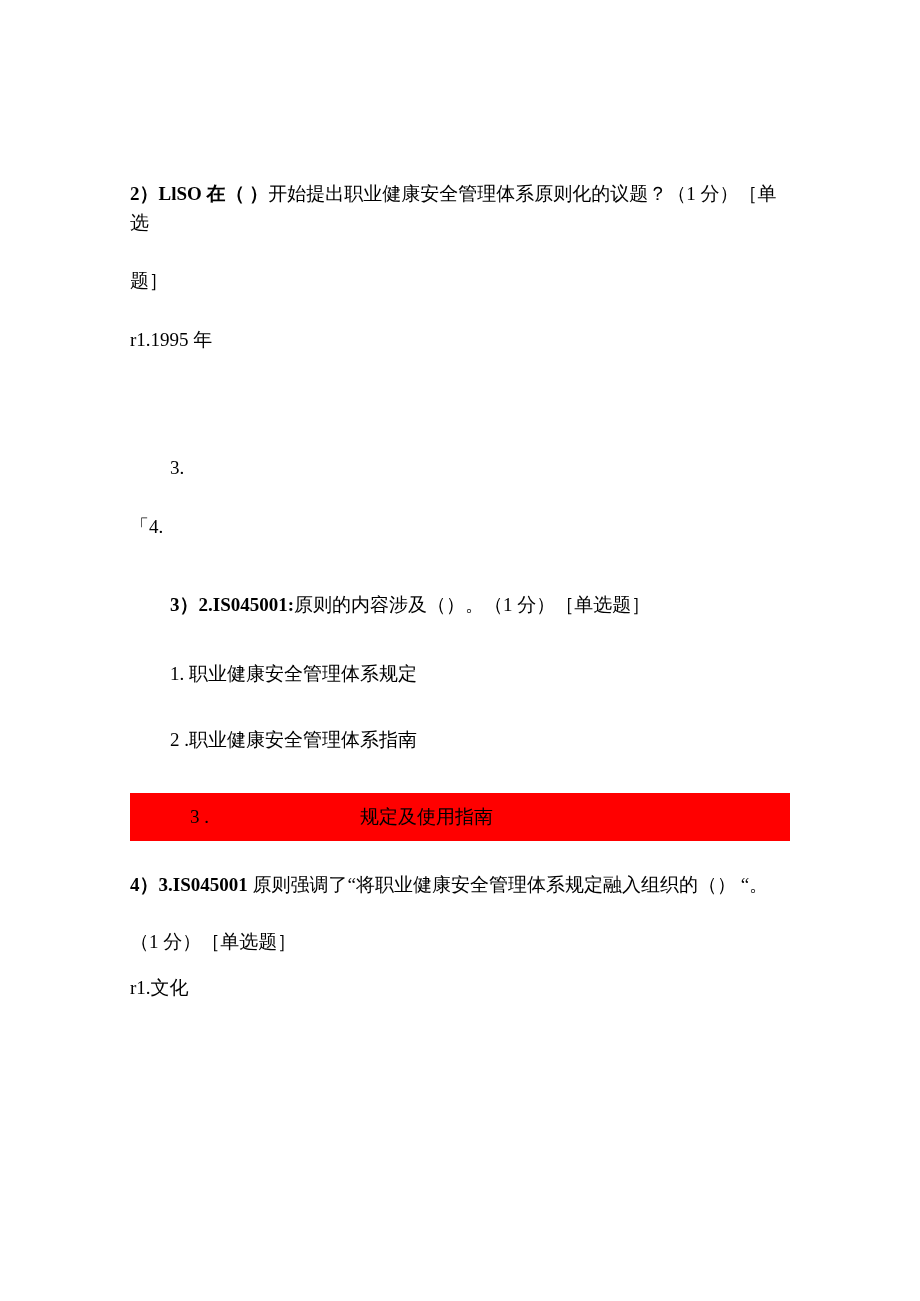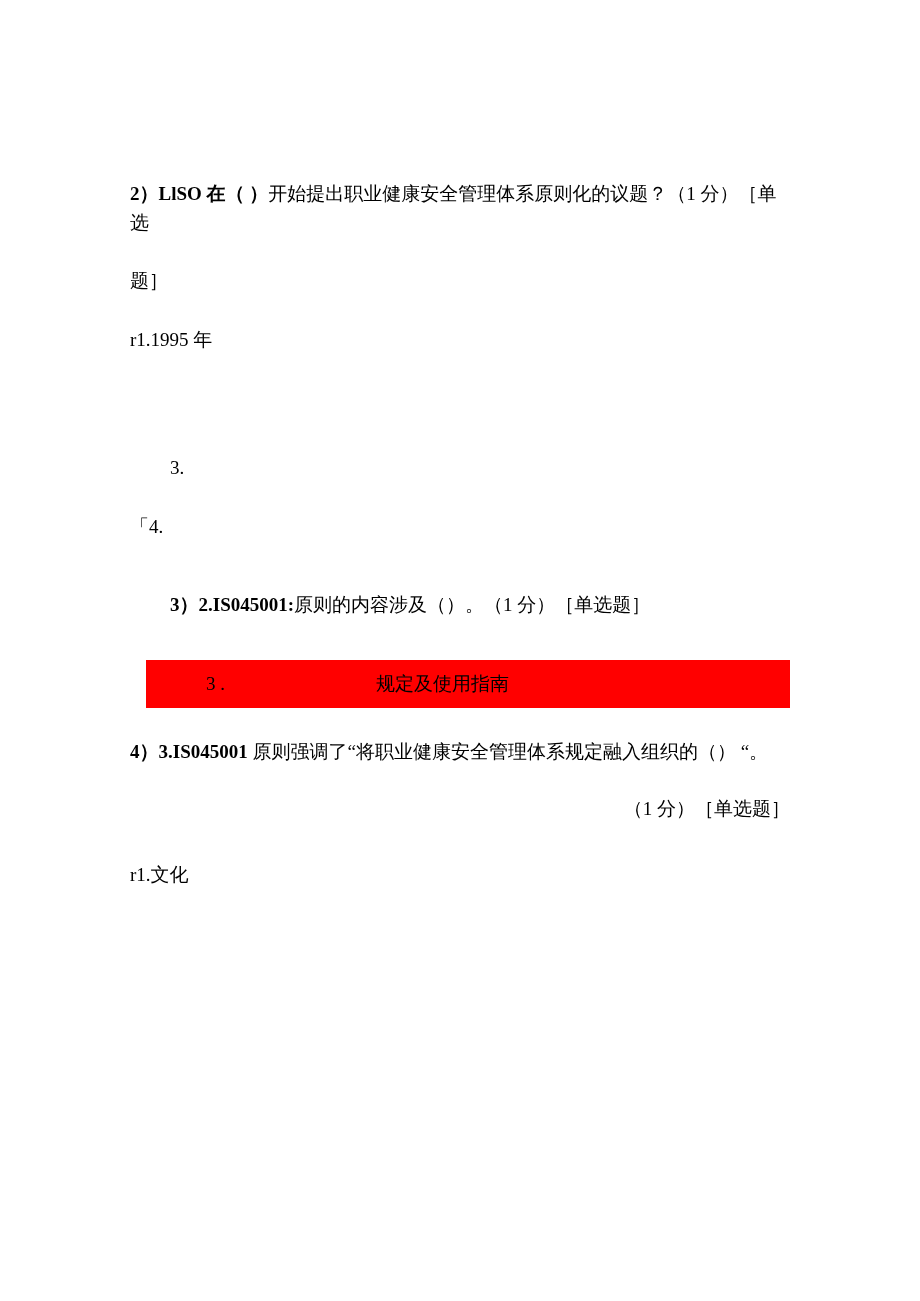--- a/index.html
+++ b/index.html
@@ -20,41 +20,41 @@
     margin-bottom: 30px;
   }
   .indented {
     padding-left: 40px;
   }
   .highlighted {
     background: #ff0000;
     color: #000000;
     padding: 10px 0 10px 60px;
     margin-bottom: 30px;
-    margin-left: 16px;
+    margin-left: 0;
   }
   .q3-section {
     margin-top: 50px;
   }
   .q3-stem {
     padding-left: 40px;
     margin-bottom: 40px;
     margin-top: 48px;
   }
   .q3-options {
     padding-left: 40px;
   }
   .q3-opt {
     margin-bottom: 38px;
   }
   .q4-section {
     margin-top: 10px;
   }
   .q4-stem1 { margin-bottom: 28px; }
-  .q4-stem2 { margin-bottom: 38px; text-align: right; }
+  .q4-stem2 { margin-bottom: 18px; }
   .q4-opt { margin-bottom: 38px; }
   .bold { font-weight: bold; text-align: center; }
 </style>
 </head>
 <body>
 
 <div>
   <div class="question-stem">
     <span class="bold">2）LlSO 在（ ）</span><span>开始提出职业健康安全管理体系原则化的议题？（1 分）［单选</span>
   </div>
@@ -63,20 +63,22 @@
   <div style="height:70px;"></div>
   <div class="option-line indented">3.</div>
   <div class="option-line" style="margin-top:20px;">「4.</div>
 </div>
 
 <div class="q3-section">
   <div class="q3-stem">
     <span class="bold">3）2.IS045001:</span><span>原则的内容涉及（）。（1 分）［单选题］</span>
   </div>
   <div class="q3-options">
+    <div class="q3-opt">1. 职业健康安全管理体系规定</div>
+    <div class="q3-opt">2 .职业健康安全管理体系指南</div>
   </div>
   <div class="highlighted">
     <span style="display:inline-block;width:170px;">3 .</span><span>规定及使用指南</span>
   </div>
 </div>
 
 <div class="q4-section">
   <div class="q4-stem1">
     <span class="bold">4）3.IS045001</span><span> 原则强调了“将职业健康安全管理体系规定融入组织的（） “。</span>
   </div>

